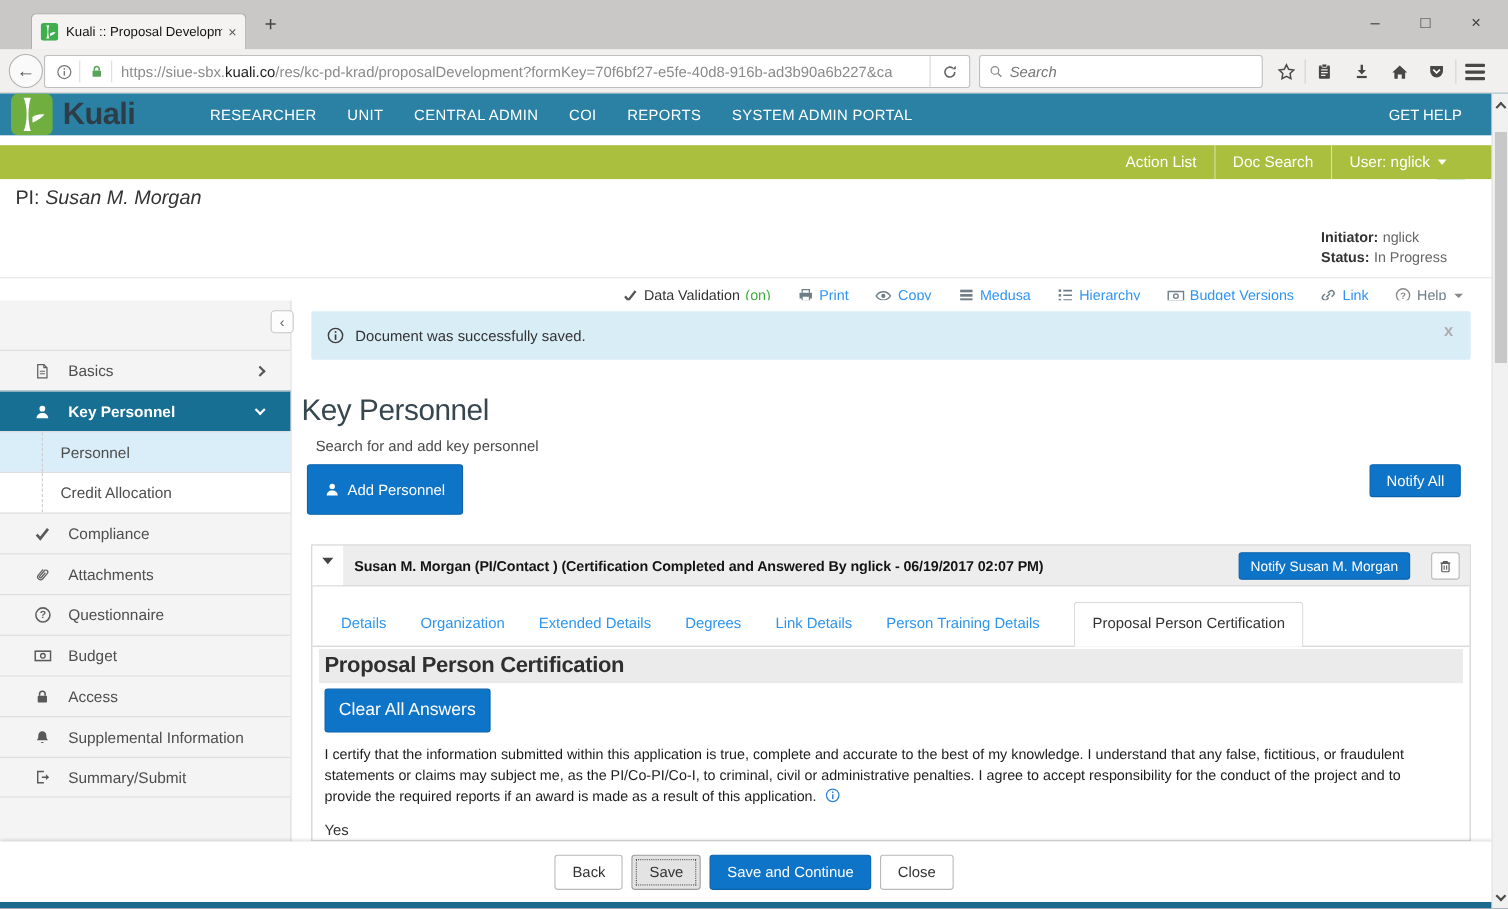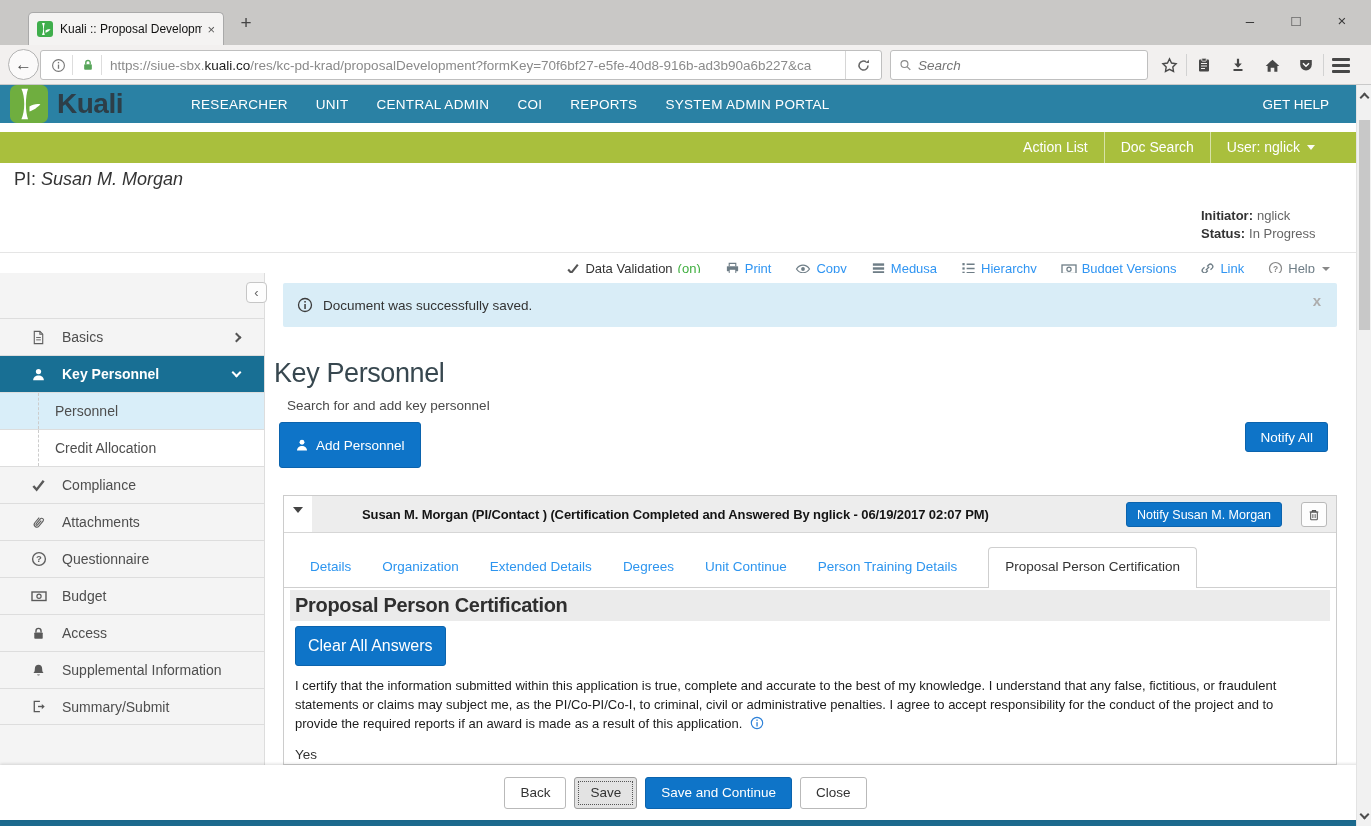--- a/index.html
+++ b/index.html
@@ -86,21 +86,21 @@
   .pagesub { position:absolute; left:21px; top:125px; font-size:13.5px; color:#4a4a4a; }
   .btn { display:inline-flex; align-items:center; justify-content:center; gap:7px; border-radius:3px; cursor:default; white-space:nowrap; }
   .btn.blue { background:#0e74c8; color:#fff; border:1px solid #0b63ad; }
   .addbtn { position:absolute; left:13px; top:149px; height:46px; padding:0 15px; font-size:13.5px; }
   .notifyall { position:absolute; right:28px; top:149px; height:30px; padding:0 14px; font-size:13.5px; }
 
   .panel { position:absolute; left:17px; top:222px; width:1054px; height:270px; border:1px solid #ccc; background:#fff; overflow:hidden; }
   .phead { position:relative; height:37px; background:#ededed; border-bottom:1px solid #d6d6d6; }
   .pdisc { position:absolute; left:0; top:0; width:28px; height:36px; background:#fff; display:flex; align-items:center; justify-content:center; }
   .tri-down { width:0; height:0; border-left:5px solid transparent; border-right:5px solid transparent; border-top:6px solid #444; margin-top:-8px; }
-  .ptitle { position:absolute; left:38px; top:0; line-height:37px; font-size:13px; font-weight:bold; color:#141414; letter-spacing:-0.1px;margin-left:40px; }
+  .ptitle { position:absolute; left:38px; top:0; line-height:37px; font-size:13px; font-weight:bold; color:#141414; letter-spacing:-0.1px; }
   .pnotify { position:absolute; right:54px; top:6px; height:25px; padding:0 10px; font-size:12.5px; }
   .ptrash { position:absolute; right:9px; top:6px; width:26px; height:25px; background:#fdfdfd; border:1px solid #b9b9b9; border-radius:3px; display:flex; align-items:center; justify-content:center; }
 
   .ptabs { margin-top:14px; padding-left:26px; display:flex; align-items:flex-end; border-bottom:1px solid #cfcfcf; height:41px; }
   .ptab { font-size:13.5px; color:#2d95ef; margin-right:31px; padding-bottom:13px; }
   .ptab.active { color:#333; background:#fff; border:1px solid #cfcfcf; border-bottom:none; border-radius:4px 4px 0 0; padding:11px 16px 14px; margin:0 0 -1px 0; }
 
   .sectionstrip { margin:2px 6px 0 6px; height:31px; background:#ebebeb; display:flex; align-items:center; }
   .sectiontitle { font-size:20px; font-weight:600; color:#2f2f2f; letter-spacing:-0.3px; padding-left:5px; }
   .clearbtn { margin:5px 0 0 11px; height:40px; padding:0 12px; font-size:16px; }
@@ -462,21 +462,21 @@
                 <path d="M6.7 7v4.5M9.3 7v4.5" stroke="#555" stroke-width="1.1"></path>
               </svg>
           </span>
         </div>
 
         <div class="ptabs">
           <span class="ptab">Details</span>
           <span class="ptab">Organization</span>
           <span class="ptab">Extended Details</span>
           <span class="ptab">Degrees</span>
-          <span class="ptab">Unit Continue</span>
+          <span class="ptab">Link Details</span>
           <span class="ptab">Person Training Details</span>
           <span class="ptab active">Proposal Person Certification</span>
         </div>
 
         <div class="sectionstrip">
           <span class="sectiontitle">Proposal Person Certification</span>
         </div>
         <button class="btn blue clearbtn">
             <span>Clear All Answers</span>
           </button>

